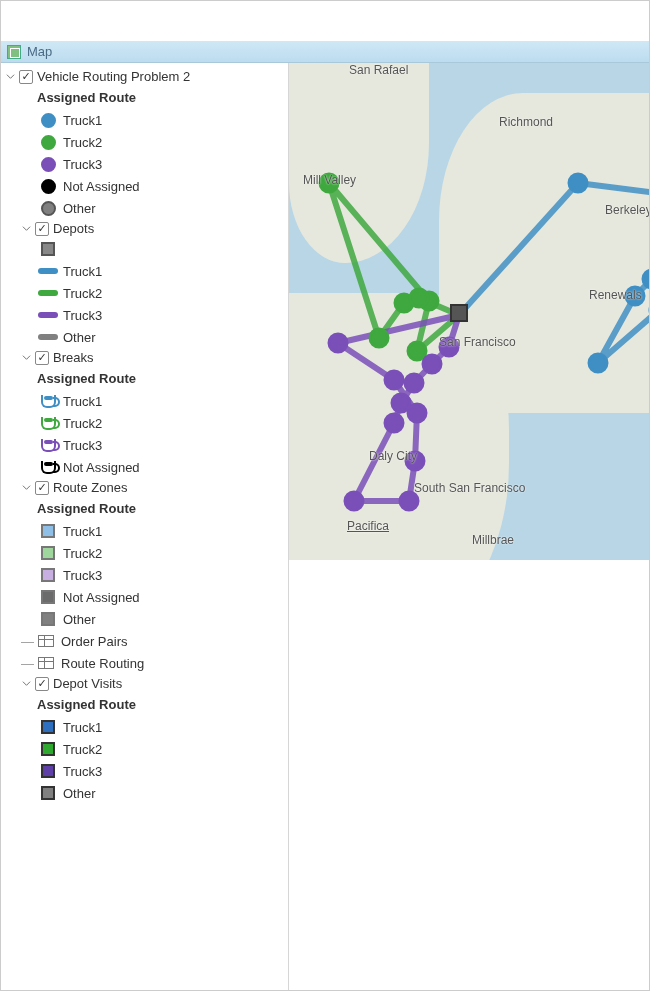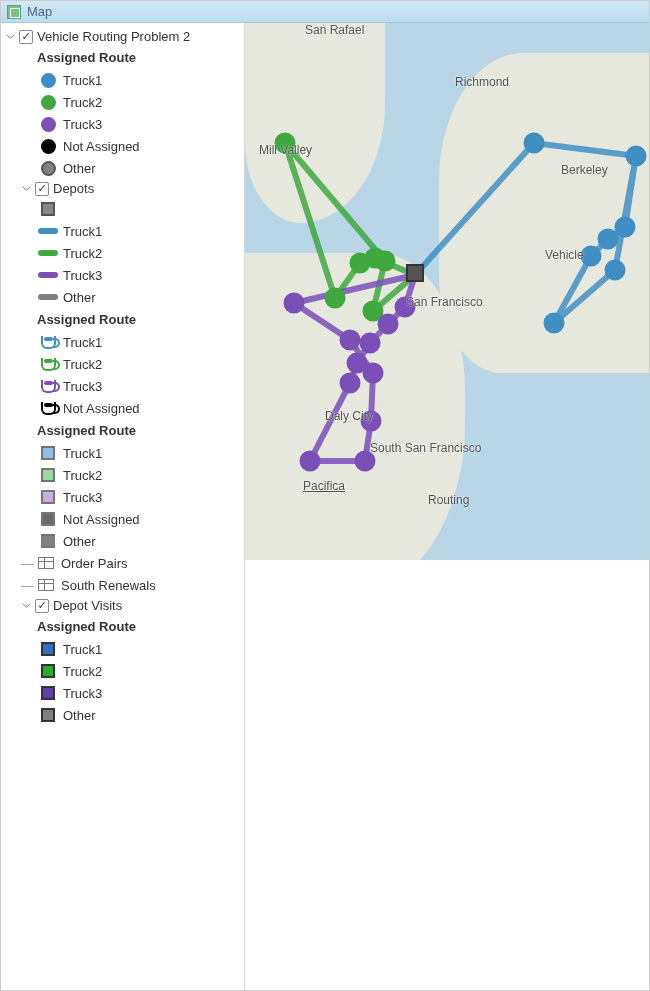--- a/index.html
+++ b/index.html
@@ -1,22 +1,22 @@
 <!DOCTYPE html>
 <html><head>
 <meta charset="utf-8">
 <style>
   * { box-sizing: border-box; margin: 0; padding: 0; }
   body { font-family: "Segoe UI", Arial, sans-serif; font-size: 13px; color: #333; background: #fff; width: 650px; height: 991px; overflow: hidden; border: 1px solid #ccc; display: flex; flex-direction: column; }
-  .titlebar { background: linear-gradient(#cfe8f6, #bcdcef); border-bottom: 1px solid #a9c9da; padding: 3px 6px; display: flex; align-items: center; gap: 6px; }
+  .titlebar { background: linear-gradient(#cfe8f6, #bcdcef); border-bottom: 1px solid #a9c9da; padding: 3px 6px; display: flex; align-items: center; gap: 6px; margin-top: 40px; }
   .titlebar .map-icon { width: 14px; height: 14px; background: #7fbf7f; border: 1px solid #4a8; position: relative; }
   .titlebar .map-icon::after { content:""; position:absolute; top:2px; left:2px; width:8px; height:8px; border:1px solid #fff; }
   .titlebar-text { color: #4a6b85; }
   .content { flex: 1; display: flex; overflow: hidden; }
-  .toc { width: 244px; border-right: 1px solid #d6d6d6; overflow-y: auto; padding: 4px 0 4px 2px; }
+  .toc { width: 288px; border-right: 1px solid #d6d6d6; overflow-y: auto; padding: 4px 0 4px 2px; }
   .row { display: flex; align-items: center; padding: 2px 2px; gap: 4px; white-space: nowrap; }
   .chev { width: 10px; height: 10px; display:inline-flex; align-items:center; justify-content:center; cursor:pointer; color:#666; }
   .chev svg { width:9px; height:9px; }
   .dash { width:10px; text-align:center; color:#999; }
   .cb { width: 14px; height: 14px; border: 1px solid #888; background: #fff; display: inline-flex; align-items: center; justify-content: center; cursor: pointer; border-radius:2px;}
   .cb.checked::after { content: "✓"; font-size: 11px; line-height: 1; color: #333; }
   .lbl { }
   .heading { font-weight: 600; padding: 2px 0 2px 0; }
   .children { padding-left: 16px; }
   .swatch { display: inline-flex; align-items: center; justify-content: center; width: 22px; height: 18px; }
@@ -133,20 +133,29 @@
             <span class="lbl">Truck3</span>
           </div>
           <div class="row">
             <span class="swatch">
               <span class="lineswatch" style="background:#808080"></span>
             </span>
             <span class="lbl">Other</span>
           </div>
         </div>
 
+      <div class="row hover">
+        <span class="chev">
+            <svg viewBox="0 0 10 10">
+              <path d="M1 3l4 4 4-4" stroke="#666" fill="none"></path>
+            </svg>
+          </span>
+        <span class="cb checked"></span>
+        <span class="lbl">Breaks</span>
+      </div>
       <div class="children" id="breaks-children">
           <div class="row">
             <span class="heading">Assigned Route</span>
           </div>
           <div class="row">
             <span class="swatch">
               <span class="cup" style="border-color:#3f8fc4">
                 <span class="cup-inner" style="background:#3f8fc4"></span>
               </span>
             </span>
@@ -171,20 +180,29 @@
           <div class="row">
             <span class="swatch">
               <span class="cup" style="border-color:#000000">
                 <span class="cup-inner" style="background:#000000"></span>
               </span>
             </span>
             <span class="lbl">Not Assigned</span>
           </div>
         </div>
 
+      <div class="row hover">
+        <span class="chev">
+            <svg viewBox="0 0 10 10">
+              <path d="M1 3l4 4 4-4" stroke="#666" fill="none"></path>
+            </svg>
+          </span>
+        <span class="cb checked"></span>
+        <span class="lbl">Route Zones</span>
+      </div>
       <div class="children" id="zones-children">
           <div class="row">
             <span class="heading">Assigned Route</span>
           </div>
           <div class="row">
             <span class="swatch">
               <span class="square" style="background:#8fbfe6;border-color:#777"></span>
             </span>
             <span class="lbl">Truck1</span>
           </div>
@@ -220,21 +238,21 @@
             <span class="table-icon"></span>
           </span>
         <span class="lbl">Order Pairs</span>
       </div>
 
       <div class="row hover">
         <span class="dash">—</span>
         <span class="swatch">
             <span class="table-icon"></span>
           </span>
-        <span class="lbl">South Renewals</span>
+        <span class="lbl">Route Routing</span>
       </div>
 
       <div class="row hover">
         <span class="chev">
             <svg viewBox="0 0 10 10">
               <path d="M1 3l4 4 4-4" stroke="#666" fill="none"></path>
             </svg>
           </span>
         <span class="cb checked"></span>
         <span class="lbl">Depot Visits</span>
@@ -305,24 +323,24 @@
         <circle class="stop" cx="65" cy="438" r="9" fill="#7a4fb8" stroke="#7a4fb8"></circle>
         <circle class="stop" cx="105" cy="360" r="9" fill="#7a4fb8" stroke="#7a4fb8"></circle>
         <circle class="stop" cx="112" cy="340" r="9" fill="#7a4fb8" stroke="#7a4fb8"></circle>
         <circle class="stop" cx="125" cy="320" r="9" fill="#7a4fb8" stroke="#7a4fb8"></circle>
         <circle class="stop" cx="143" cy="301" r="9" fill="#7a4fb8" stroke="#7a4fb8"></circle>
         <circle class="stop" cx="160" cy="284" r="9" fill="#7a4fb8" stroke="#7a4fb8"></circle>
         <rect class="depot-sq" x="162" y="242" width="16" height="16"></rect>
       </svg>
     <div id="city-labels">
         <span class="city-label" style="left: 60px; top: 0px;">San Rafael</span>
-        <span class="city-label" style="left: 14px; top: 120px;">Mill Valley</span>
+        <span class="city-label" style="left: 14px; top: 110px;">Mill Valley</span>
         <span class="city-label" style="left: 210px; top: 52px;">Richmond</span>
         <span class="city-label" style="left: 316px; top: 140px;">Berkeley</span>
-        <span class="city-label" style="left: 300px; top: 225px;">Vehicle</span>
-        <span class="city-label" style="left: 150px; top: 272px; margin-left: 11px;">San Francisco</span>
+        <span class="city-label" style="left: 300px; top: 225px;">Renewals</span>
+        <span class="city-label" style="left: 150px; top: 272px;">San Francisco</span>
         <span class="city-label" style="left: 80px; top: 386px;">Daly City</span>
         <span class="city-label" style="left: 125px; top: 418px;">South San Francisco</span>
         <span class="city-label" style="left: 58px; top: 456px; text-decoration: underline;">Pacifica</span>
-        <span class="city-label" style="left: 183px; top: 470px;">Routing</span>
+        <span class="city-label" style="left: 183px; top: 470px;">Millbrae</span>
       </div>
   </div>
 </div>
 
 </body></html>

